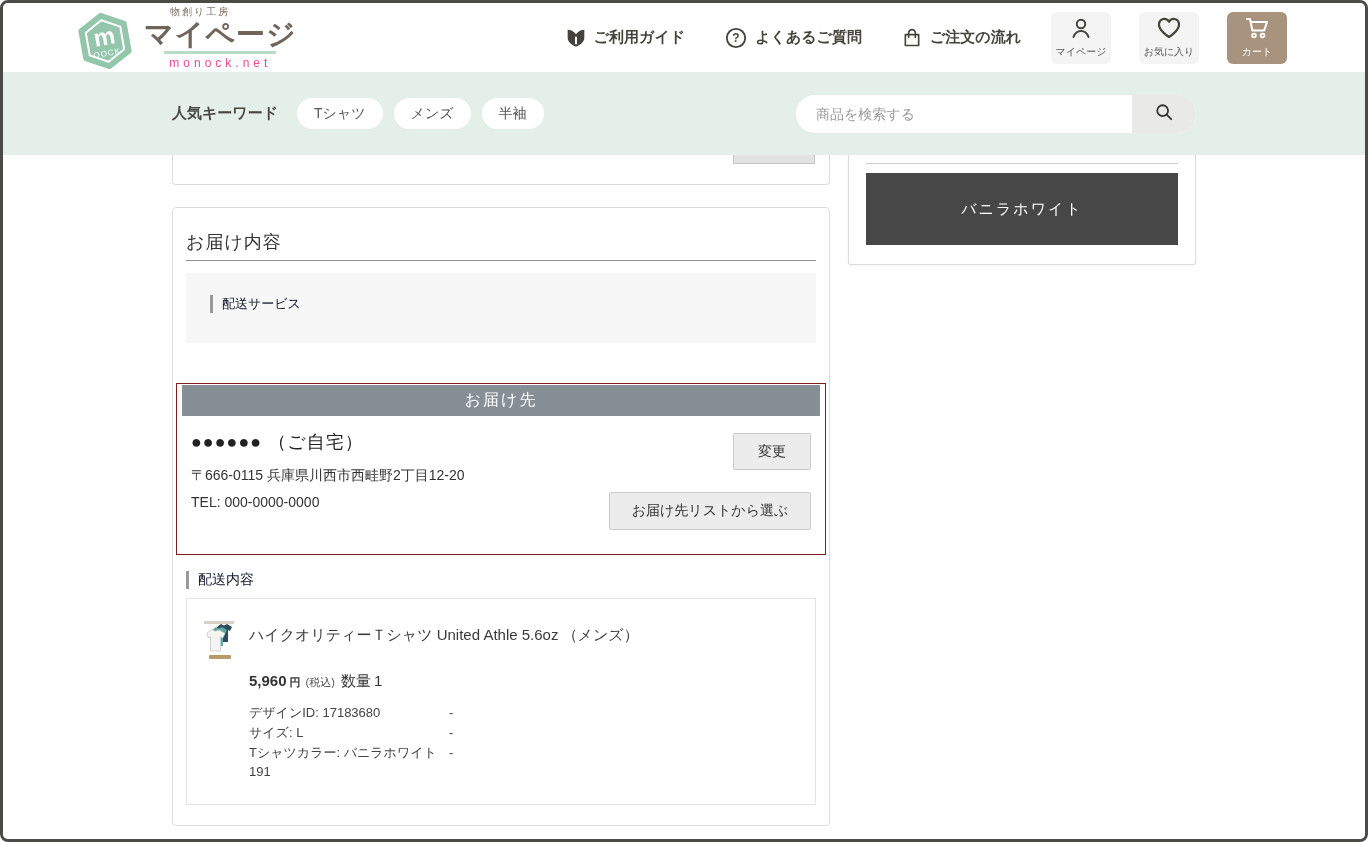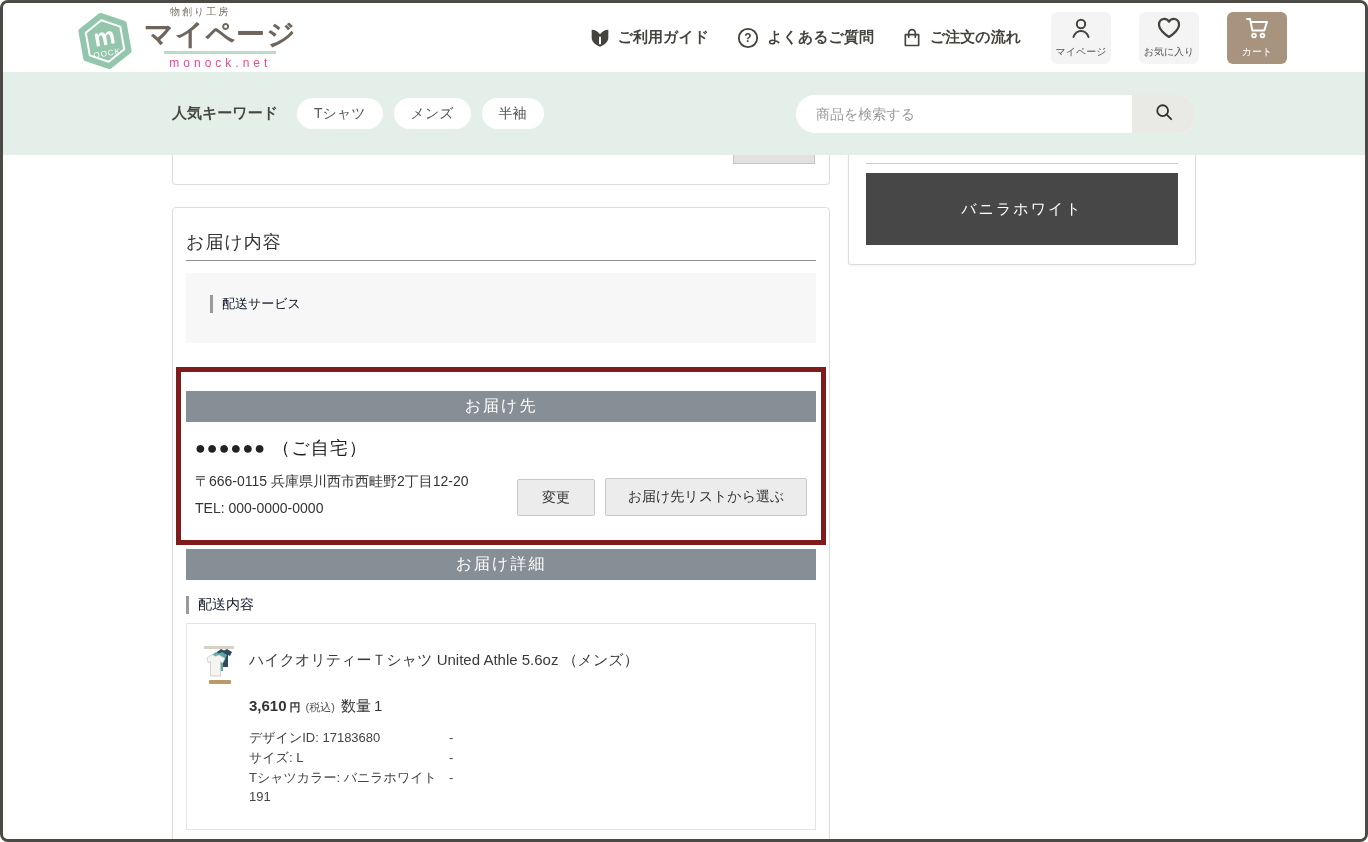--- a/index.html
+++ b/index.html
@@ -15,21 +15,21 @@
   .header {
     height: 69px; background: #fff; display: flex; align-items: center;
     padding: 0 78px 0 72px;
   }
   .logo { display: flex; align-items: flex-end; gap: 9px; cursor: pointer; }
   .logo-text { display: flex; flex-direction: column; align-items: center; }
   .logo-tagline { font-size: 10px; color: #7a7064; letter-spacing: 2px; align-self: flex-start; margin-left: 26px; }
   .logo-name { font-size: 29px; font-weight: bold; color: #6f655a; letter-spacing: 1px; line-height: 1.05; }
   .logo-underline { width: 112px; height: 3px; background: #b9dcc7; margin-top: 1px; }
   .logo-domain { font-size: 12px; color: #ec4899; letter-spacing: 4px; margin-top: 2px; }
-  .nav { margin-left: auto; display: flex; align-items: center; gap: 28px; }
+  .nav { margin-left: auto; display: flex; align-items: center; gap: 40px; }
   .nav-item { display: flex; align-items: center; gap: 8px; font-size: 15px;
     font-weight: bold; color: #45443c; cursor: pointer; white-space: nowrap; }
   .nav-item svg { display: block; }
   .actions { display: flex; gap: 28px; margin-left: 30px; }
   .action-btn {
     width: 60px; height: 52px; border-radius: 6px; background: #f4f4f4;
     display: flex; flex-direction: column; align-items: center; justify-content: center;
     gap: 3px; font-size: 10px; color: #555; cursor: pointer; border: none;
   }
   .action-btn.cart { background: #a8937e; color: #fff; }
@@ -56,29 +56,29 @@
   .partial-button { position: absolute; right: 14px; top: 0; width: 82px; height: 9px;
     background: #e2e2e2; border: 1px solid #c6c6c6; border-top: none; }
   .card { margin-top: 22px; border: 1px solid #ddd; border-radius: 4px;
     padding: 12px 13px 20px; background: #fff; }
   .card-title { font-size: 18px; text-align: left; color: #333; padding: 10px 0 6px;
     border-bottom: 1px solid #909090; letter-spacing: 1px; }
   .service-box { margin-top: 12px; background: #f7f7f7; padding: 22px 24px 30px; }
   .field-label { font-size: 13px; color: #0f172a; border-left: 3px solid #9a9a9a; padding-left: 9px; }
   .service-value { font-size: 24px; color: #222; margin-top: 18px; }
   
-  .red-box { margin: 24px -10px 0; border: 5px solid #7f1d1d; padding: 19px 5px 0; }
+  .red-box { margin: 40px -10px 0; border: 1px solid #7f1d1d; padding: 1px 5px 0; }
   .section-bar { height: 31px; background: #868e96; color: #fff; font-size: 16px;
     display: flex; align-items: center; justify-content: center; letter-spacing: 2px; }
   .recipient-body { padding: 14px 9px 24px; display: flex; justify-content: space-between; }
   .recipient-name { font-size: 18px; color: #222; letter-spacing: 1px; }
   .recipient-name .suffix { margin-left: 6px; }
   .recipient-addr { font-size: 14px; color: #333; margin-top: 13px; }
   .recipient-tel { font-size: 14px; color: #333; margin-top: 9px; }
-  .recipient-buttons { display: flex; flex-direction: row; gap: 10px; align-items: flex-end; padding-top: 3px; }
+  .recipient-buttons { display: flex; flex-direction: column; gap: 22px; align-items: flex-end; padding-top: 3px; }
   .gray-btn { background: #ececec; border: 1px solid #c9c9c9; border-radius: 2px;
     font-size: 14px; color: #333; cursor: pointer; font-family: inherit; }
   .btn-change { width: 78px; height: 37px; }
   .btn-list { width: 202px; height: 38px; }
   .detail-bar { margin-top: 4px; }
   .contents-label { margin-top: 16px; font-size: 14px; }
   .product-box { margin-top: 9px; border: 1px solid #e4e4e4; padding: 20px 16px 22px; background: #fff; }
   .prod-head { display: flex; gap: 10px; align-items: flex-start; }
   .prod-title { font-size: 15px; color: #3a3a3a; padding-top: 7px; }
   .price-row { margin: 3px 0 0 46px; font-size: 15px; color: #333; display: flex; align-items: baseline; gap: 3px; }
@@ -230,39 +230,38 @@
                 <div class="recipient-addr">〒666-0115 兵庫県川西市西畦野2丁目12-20</div>
                 <div class="recipient-tel">TEL: 000-0000-0000</div>
               </div>
               <div class="recipient-buttons">
                 <button class="gray-btn btn-change">変更</button>
                 <button class="gray-btn btn-list">お届け先リストから選ぶ</button>
               </div>
             </div>
           </div>
 
-          <div class="section-bar detail-bar">お届け詳細</div>
 
           <div class="field-label contents-label">配送内容</div>
 
           <div class="product-box">
             <div class="prod-head">
               <span>
                 <svg width="36" height="46" viewBox="0 0 36 46">
                   <rect x="1" y="2" width="30" height="3" fill="#d8d2c6"></rect>
                   <path d="M14 8l4-3 3 1.5L24 5l5 3-2 4-2-1v12h-9V11l-2 1z" fill="#2e4a5e"></path>
                   <path d="M9 11l4-3 3 1.5L19 8l5 3-2 4-2-1v13h-9V14l-2 1z" fill="#5fa8a0"></path>
                   <path d="M4 14l5-3.5 3.5 1.8L16 11l6 3.5-2.2 4.4-2.3-1.2V32H7.5V17.7l-2.3 1.2z" fill="#f4f4f2" stroke="#c9c9c9" stroke-width="0.8"></path>
                   <rect x="6" y="36" width="22" height="4" rx="1" fill="#b89b6b"></rect>
                 </svg>
               </span>
               <div class="prod-title">ハイクオリティーＴシャツ United Athle 5.6oz （メンズ）</div>
             </div>
             <div class="price-row">
-              <span class="price-val">3,610</span>
+              <span class="price-val">5,960</span>
                 <span class="price-unit">円</span>
               <span class="tax-note">(税込)</span>
               <span class="qty-label">数量</span>
               <span>1</span>
             </div>
             <div class="attrs">
               <div class="attr-row">
                 <span>デザインID: 17183680</span>
                 <span>-</span>
               </div>

